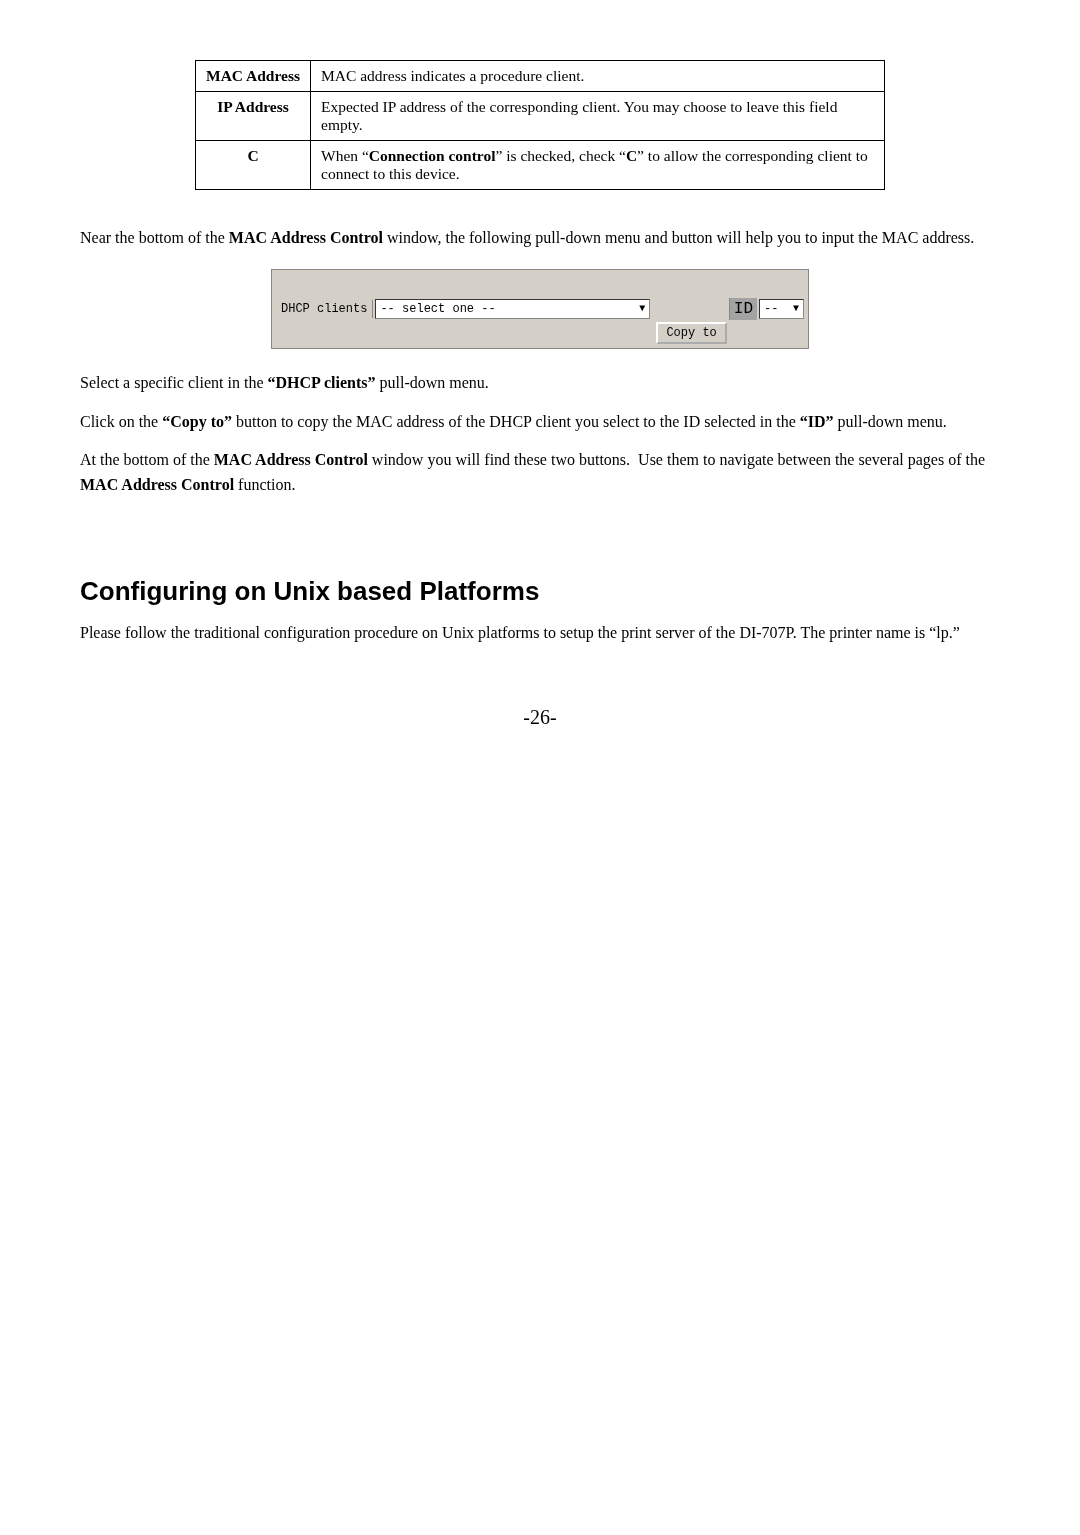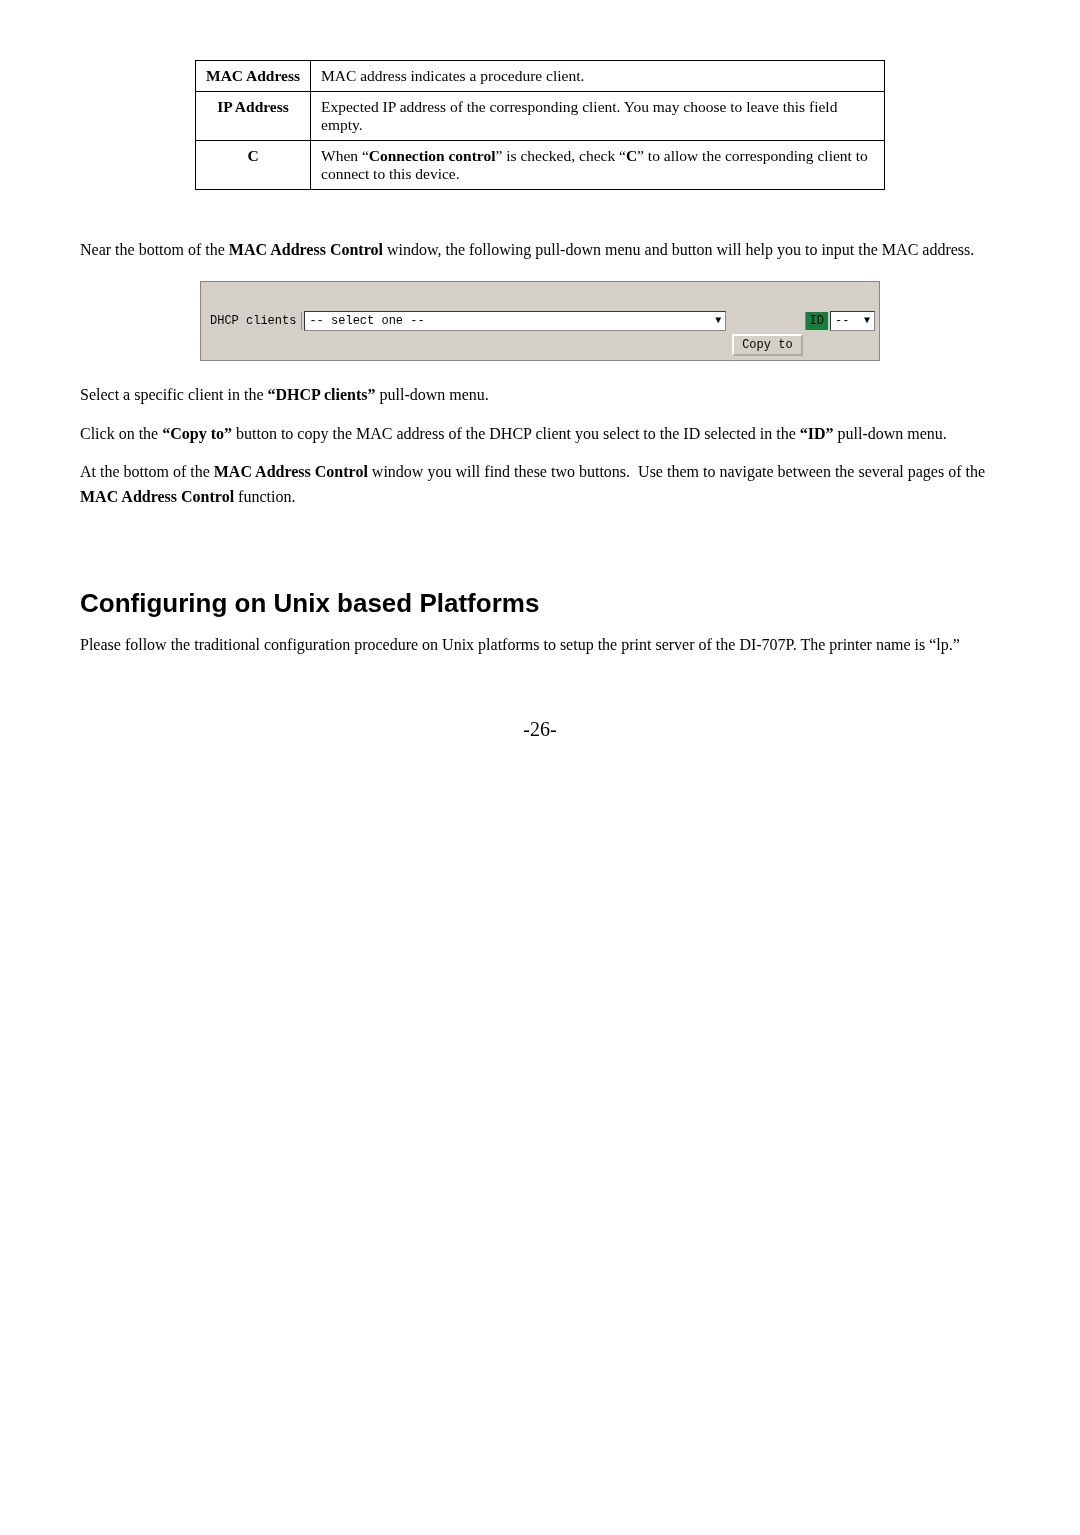--- a/index.html
+++ b/index.html
@@ -20,21 +20,21 @@
 
     .page-content {
       max-width: 920px;
       margin: 0 auto;
     }
 
     
     .info-table {
       border-collapse: collapse;
       width: 75%;
-      margin: 0 auto 48px auto;
+      margin: 0 auto 36px auto;
       font-size: 15.5px;
     }
 
     .info-table td {
       border: 1px solid #000;
       padding: 6px 10px;
       vertical-align: top;
     }
 
     .info-table .col-label {
@@ -50,21 +50,21 @@
       line-height: 1.55;
       font-size: 16px;
     }
 
     
     .ui-widget {
       display: flex;
       align-items: center;
       border: 1px solid #888;
       background: #d4d0c8;
-      width: 680px;
+      width: 538px;
       margin: 18px auto 22px auto;
       padding: 4px 4px;
       font-family: "Courier New", Courier, monospace;
       font-size: 13px;
     }
 
     .ui-label {
       background: #d4d0c8;
       padding: 2px 5px;
       font-family: "Courier New", Courier, monospace;
@@ -97,24 +97,24 @@
       padding: 2px 8px;
       font-family: "Courier New", Courier, monospace;
       font-size: 12px;
       margin-left: 4px;
       white-space: nowrap;
       cursor: pointer;
       margin-top: 48px;
     }
 
     .ui-id-label {
-      background: #15803d;
+      background: #a3a3a3;
       padding: 2px 4px;
       font-family: "Courier New", Courier, monospace;
-      font-size: 12px;
+      font-size: 16px;
       border-left: 1px solid #888;
       margin-left: 2px;
     }
 
     .ui-id-dropdown {
       background: #ffffff;
       border: 1px inset #888;
       padding: 2px 4px;
       font-family: "Courier New", Courier, monospace;
       font-size: 12px;

